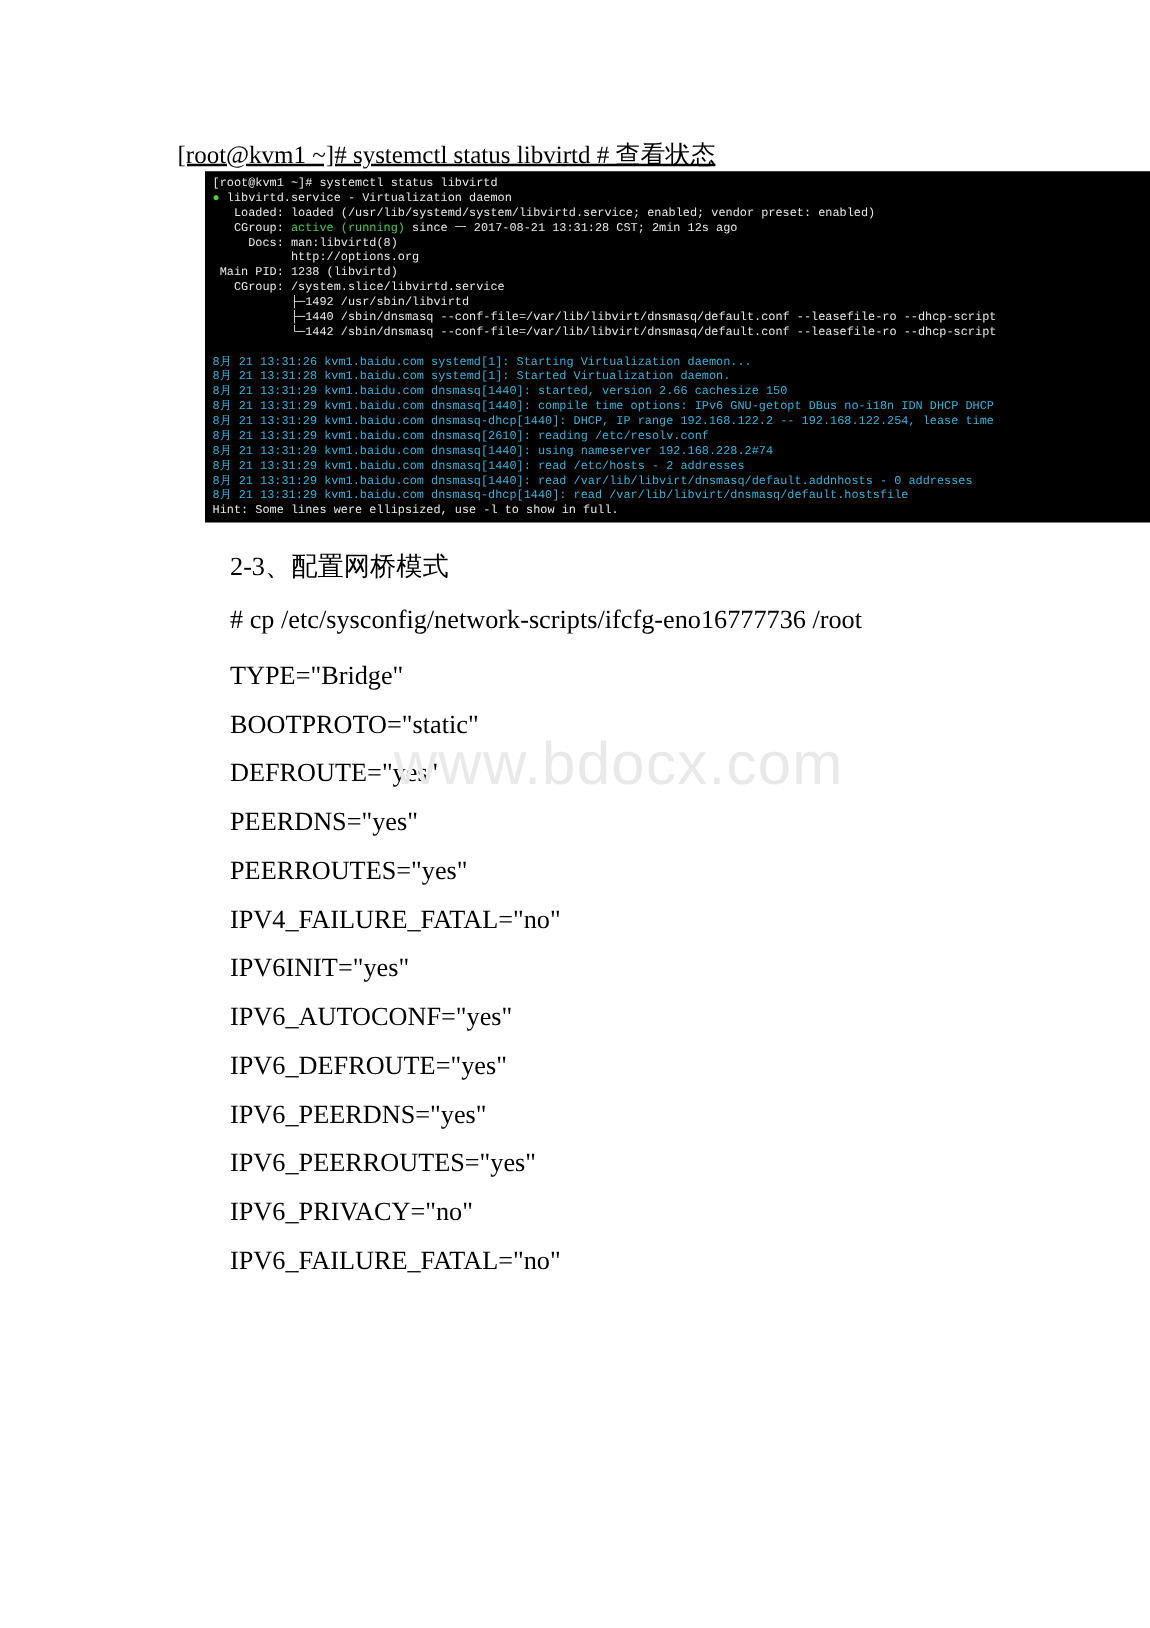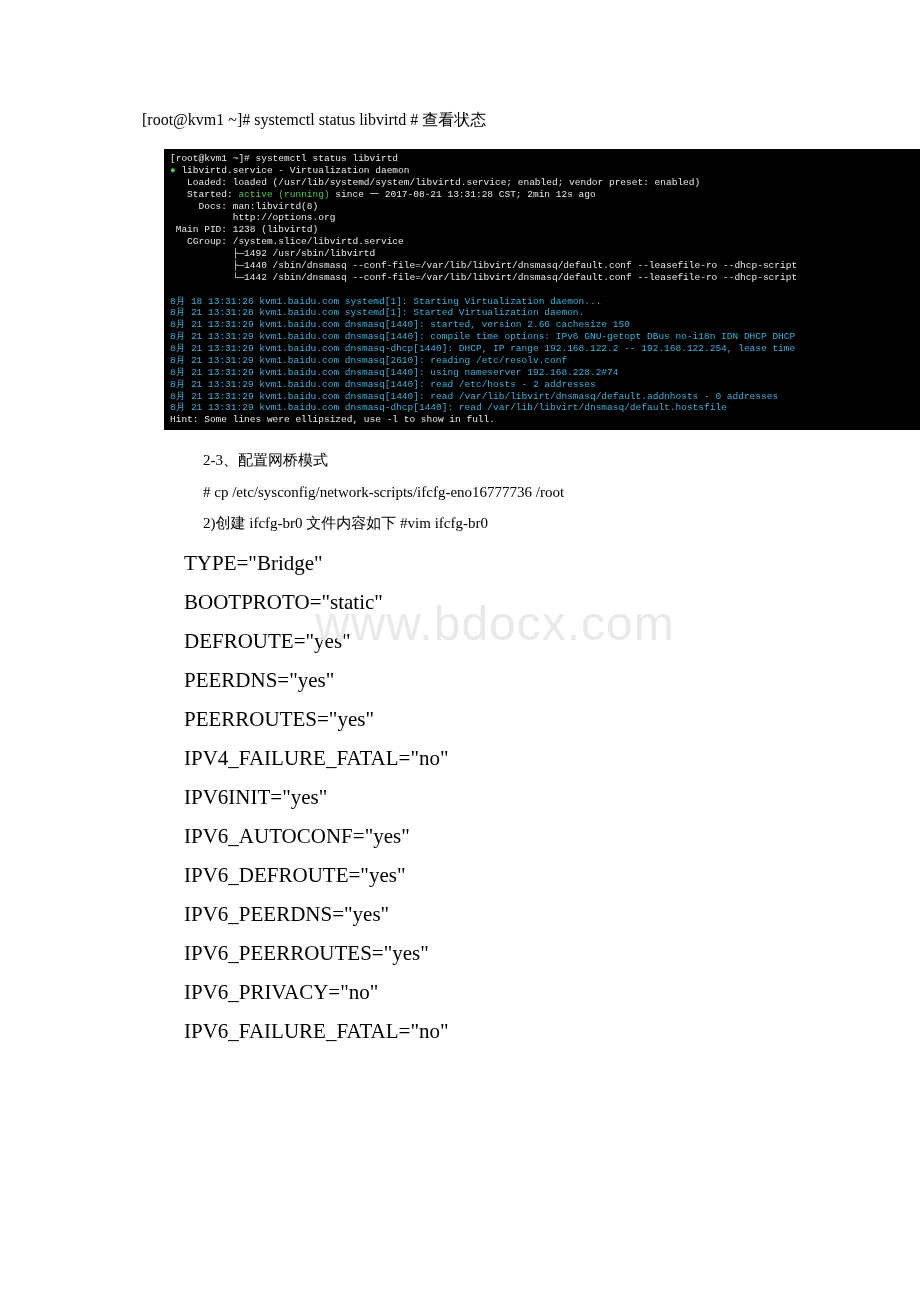--- a/index.html
+++ b/index.html
@@ -6,44 +6,43 @@
     margin: 0;
     padding: 0;
     background: #fff;
     font-family: "Times New Roman", "SimSun", serif;
     width: 920px;
   }
   .page {
     padding: 110px 140px 80px 142px;
   }
   .cmd-line {
-    font-size: 16px;
-    margin-bottom: 18px;
+    font-size: 20px;
+    text-decoration: underline;
   }
   .terminal {
     background: #000;
     color: #ccc;
     font-family: "Consolas", "Courier New", monospace;
     font-size: 9.5px;
     line-height: 1.25;
     padding: 4px 6px 4px 6px;
     margin: 0 0 18px 22px;
     width: 780px;
     box-sizing: border-box;
     white-space: pre;
     overflow: hidden;
   }
   .terminal .w { color: #e8e8e8; }
   .terminal .g { color: #4ec94e; }
   .terminal .c { color: #3db0d8; }
   .body-text {
-    font-size: 15px;
+    font-size: 21px;
     line-height: 1.7;
     margin-top: 4px;
-    margin-left: 19px;
   }
   .p-indent { text-indent: 42px; margin-top: 6px; }
   .watermark {
     position: absolute;
     font-size: 48px;
     color: #e9e9e9;
     font-family: Arial, sans-serif;
     letter-spacing: 1px;
     pointer-events: none;
   }
@@ -57,45 +56,44 @@
 </head>
 <body>
 
 <div class="page">
 
   <div class="cmd-line">[root@kvm1 ~]# systemctl status libvirtd # 查看状态</div>
 
   <div class="terminal"><span class="w">[root@kvm1 ~]# systemctl status libvirtd</span>
 <span class="g">●</span><span class="w"> libvirtd.service - Virtualization daemon</span>
 <span class="w">   Loaded: loaded (/usr/lib/systemd/system/libvirtd.service; enabled; vendor preset: enabled)</span>
-<span class="w">   Started: </span><span class="g">active (running)</span><span class="w"> since 一 2017-08-21 13:31:28 CST; 2min 12s ago</span>
+<span class="w">   CGroup: </span><span class="g">active (running)</span><span class="w"> since 一 2017-08-21 13:31:28 CST; 2min 12s ago</span>
 <span class="w">     Docs: man:libvirtd(8)</span>
 <span class="w">           http://options.org</span>
 <span class="w"> Main PID: 1238 (libvirtd)</span>
 <span class="w">   CGroup: /system.slice/libvirtd.service</span>
 <span class="w">           ├─1492 /usr/sbin/libvirtd</span>
 <span class="w">           ├─1440 /sbin/dnsmasq --conf-file=/var/lib/libvirt/dnsmasq/default.conf --leasefile-ro --dhcp-script</span>
 <span class="w">           └─1442 /sbin/dnsmasq --conf-file=/var/lib/libvirt/dnsmasq/default.conf --leasefile-ro --dhcp-script</span>
 <span class="w"></span>
-<span class="c">8月 18 13:31:26 kvm1.baidu.com systemd[1]: Starting Virtualization daemon...</span>
+<span class="c">8月 21 13:31:26 kvm1.baidu.com systemd[1]: Starting Virtualization daemon...</span>
 <span class="c">8月 21 13:31:28 kvm1.baidu.com systemd[1]: Started Virtualization daemon.</span>
 <span class="c">8月 21 13:31:29 kvm1.baidu.com dnsmasq[1440]: started, version 2.66 cachesize 150</span>
 <span class="c">8月 21 13:31:29 kvm1.baidu.com dnsmasq[1440]: compile time options: IPv6 GNU-getopt DBus no-i18n IDN DHCP DHCP</span>
 <span class="c">8月 21 13:31:29 kvm1.baidu.com dnsmasq-dhcp[1440]: DHCP, IP range 192.168.122.2 -- 192.168.122.254, lease time</span>
 <span class="c">8月 21 13:31:29 kvm1.baidu.com dnsmasq[2610]: reading /etc/resolv.conf</span>
 <span class="c">8月 21 13:31:29 kvm1.baidu.com dnsmasq[1440]: using nameserver 192.168.228.2#74</span>
 <span class="c">8月 21 13:31:29 kvm1.baidu.com dnsmasq[1440]: read /etc/hosts - 2 addresses</span>
 <span class="c">8月 21 13:31:29 kvm1.baidu.com dnsmasq[1440]: read /var/lib/libvirt/dnsmasq/default.addnhosts - 0 addresses</span>
 <span class="c">8月 21 13:31:29 kvm1.baidu.com dnsmasq-dhcp[1440]: read /var/lib/libvirt/dnsmasq/default.hostsfile</span>
 <span class="w">Hint: Some lines were ellipsized, use -l to show in full.</span></div>
 
   <div class="content-wrap">
     <div class="body-text p-indent">2-3、配置网桥模式</div>
     <div class="body-text p-indent"># cp /etc/sysconfig/network-scripts/ifcfg-eno16777736 /root</div>
-    <div class="body-text p-indent">2)创建 ifcfg-br0 文件内容如下 #vim ifcfg-br0</div>
 
     <div class="watermark" style="top:148px; left:150px;margin-left:23px;">www.bdocx.com</div>
 
     <div class="cfg-line">TYPE="Bridge"</div>
     <div class="cfg-line">BOOTPROTO="static"</div>
     <div class="cfg-line">DEFROUTE="yes"</div>
     <div class="cfg-line">PEERDNS="yes"</div>
     <div class="cfg-line">PEERROUTES="yes"</div>
     <div class="cfg-line">IPV4_FAILURE_FATAL="no"</div>
     <div class="cfg-line">IPV6INIT="yes"</div>

